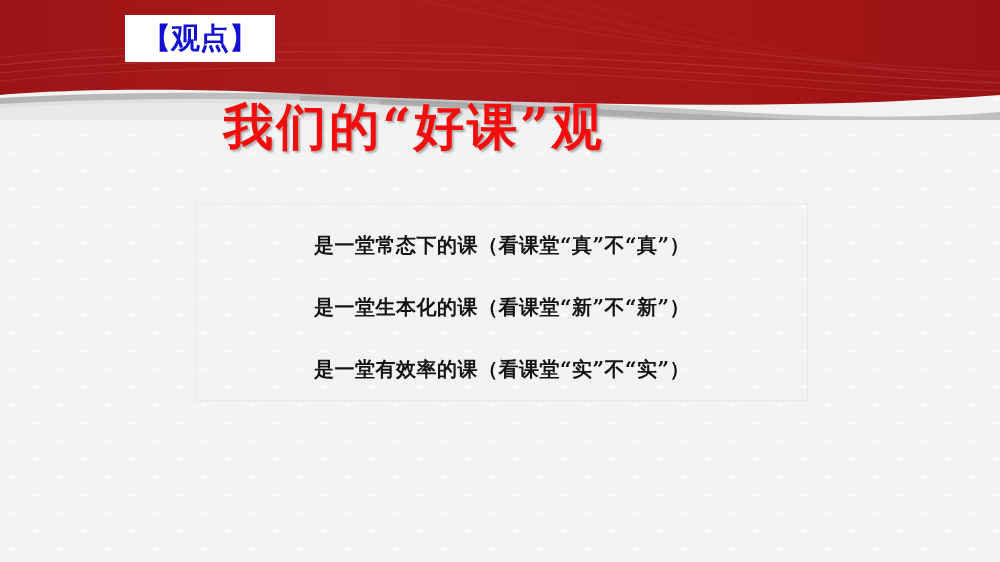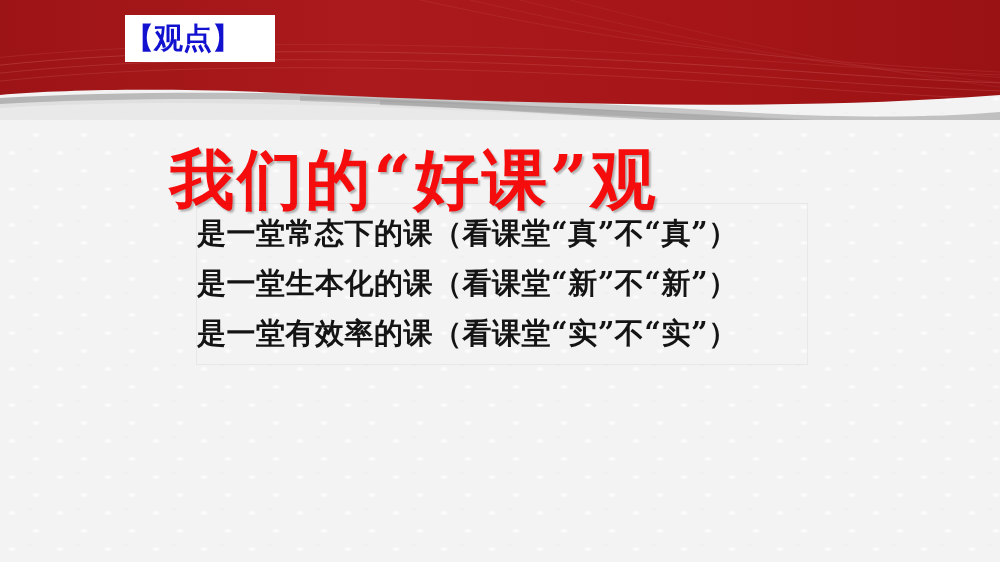--- a/index.html
+++ b/index.html
@@ -45,21 +45,21 @@
   
   .badge {
     position: absolute;
     left: 125px;
     top: 15px;
     width: 150px;
     height: 47px;
     background: #ffffff;
     display: flex;
     align-items: center;
-    justify-content: flex-start;
+    justify-content: center;
   }
   .badge-text {
     color: #1111cf;
     font-family: "DejaVu Serif", "Liberation Serif", serif;
     font-weight: bold;
     font-size: 29px;
     letter-spacing: 0px;
     line-height: 1;
     white-space: nowrap;
   }
@@ -67,47 +67,47 @@
   
   .title {
     position: absolute;
     left: 0;
     top: 98px;
     width: 828px;
     text-align: center;
     color: #f50d0d;
     font-family: "DejaVu Serif", "Liberation Serif", serif;
     font-weight: bold;
-    font-size: 65px;
+    font-size: 50px;
     line-height: 1.15;
     letter-spacing: 3px;
     text-shadow: 2px 2px 2px rgba(120,120,120,0.55);
     white-space: nowrap;
-    margin-top: 44px;
   }
 
   
   .body-block {
     position: absolute;
     left: 196px;
     top: 203px;
     width: 612px;
     border: 1px solid rgba(0,0,0,0.045);
     box-sizing: border-box;
     padding: 4px 0 6px 0;
   }
   .body-line {
     color: #141414;
     font-family: "DejaVu Serif", "Liberation Serif", serif;
     font-weight: bold;
-    font-size: 29px;
+    font-size: 20px;
     line-height: 50px;
     letter-spacing: 0.5px;
-    text-align: left;
+    text-align: center;
     white-space: nowrap;
+    margin-top: 12px;
   }
 </style>
 </head>
 <body>
 
 <div class="slide">
 
   <div class="header-banner">
     <svg viewBox="0 0 1000 120" preserveAspectRatio="none" aria-hidden="true">
       <defs>

